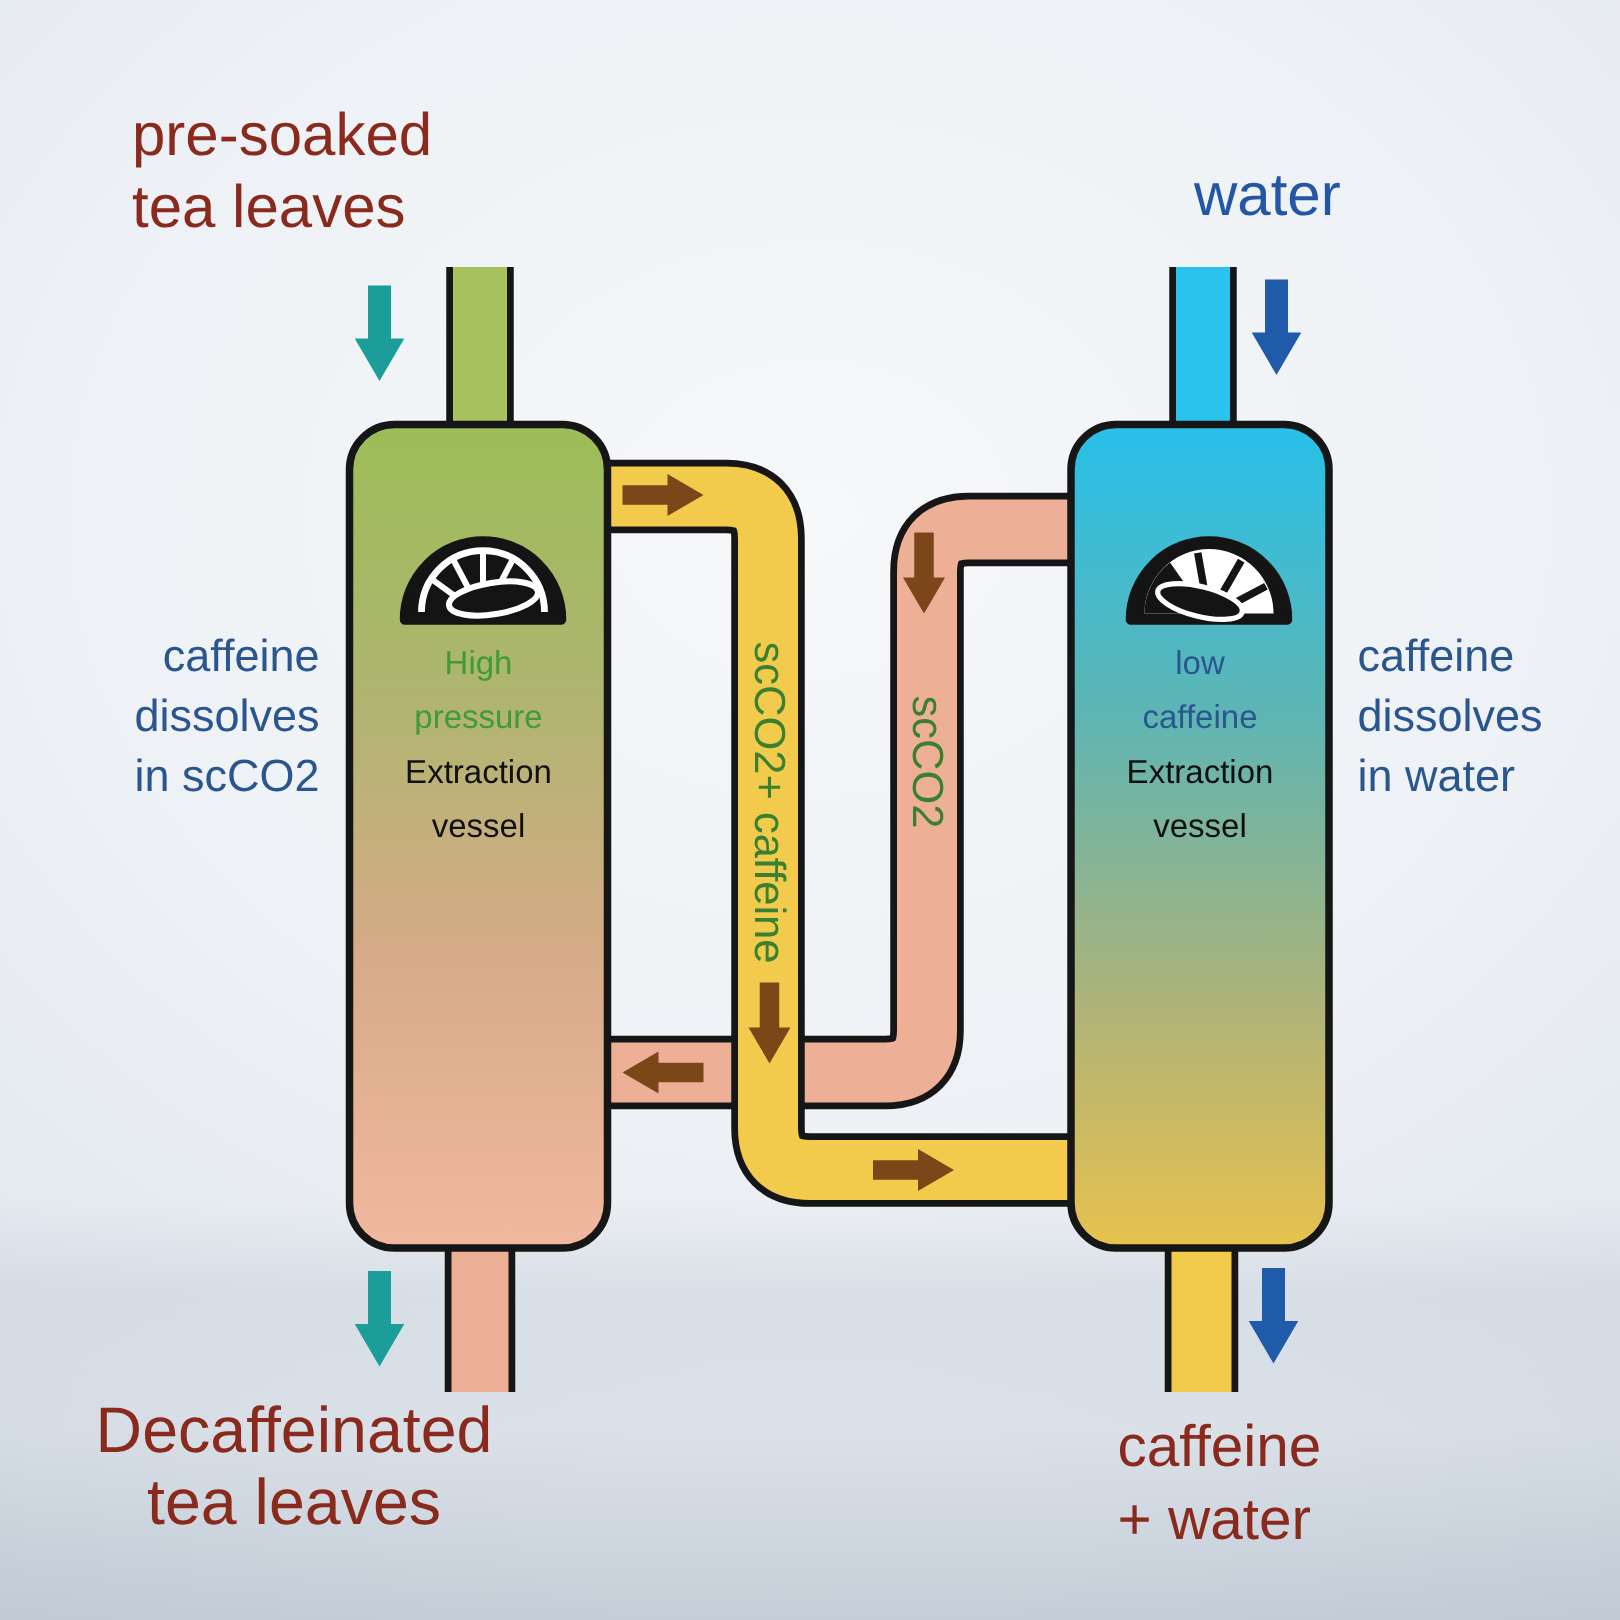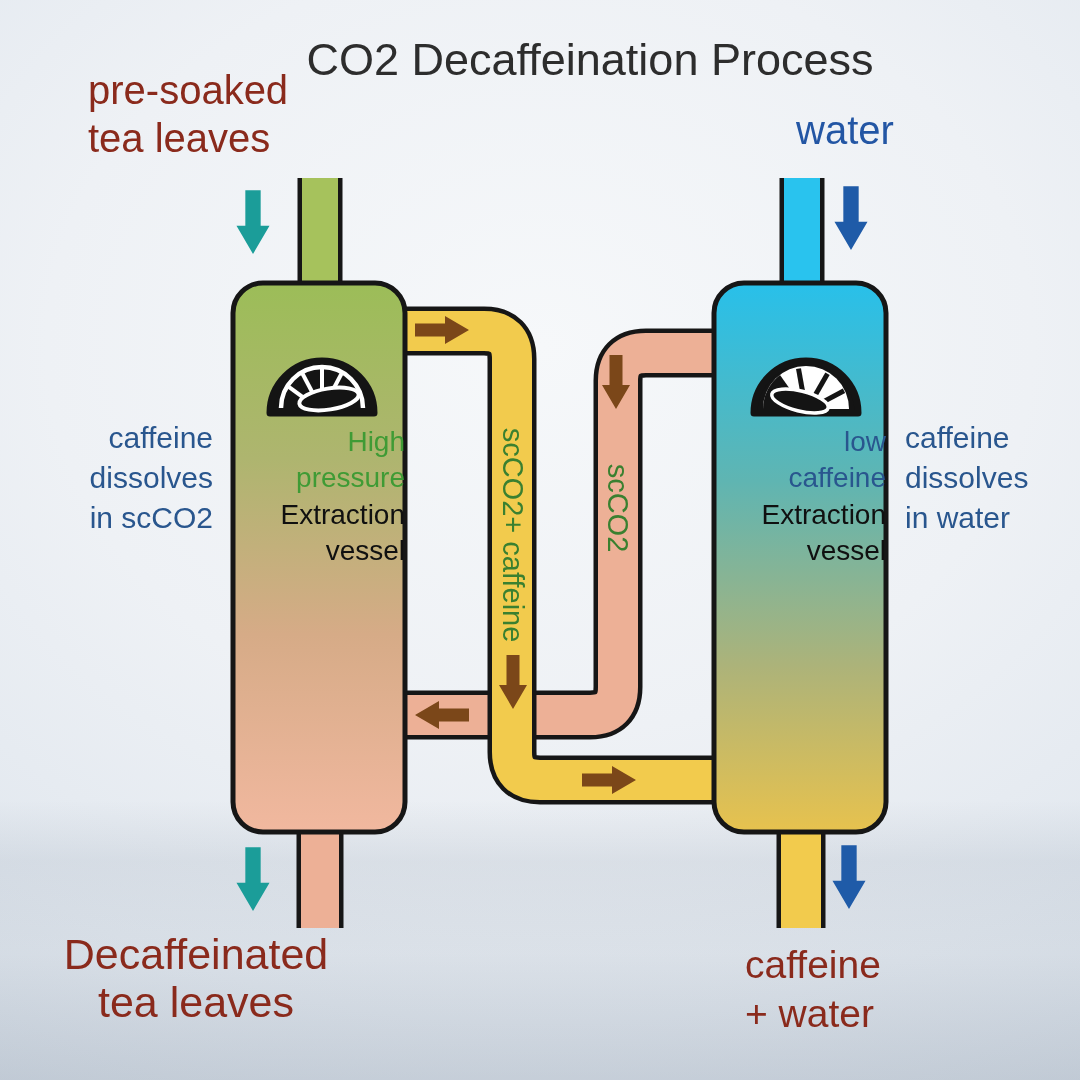--- a/index.html
+++ b/index.html
@@ -9,21 +9,21 @@
           background:radial-gradient(120% 95% at 50% 32%, #f6f8fa 0%, #eef1f5 38%, #e2e8ef 66%, #cfd8e2 100%);}
   .floor{position:absolute;left:0;top:800px;width:1080px;height:280px;
          background:linear-gradient(180deg, rgba(125,140,158,0) 0%, rgba(125,140,158,0.14) 22%, rgba(128,142,158,0.10) 55%, rgba(108,124,144,0.22) 100%);}
   svg.diagram{position:absolute;left:0;top:0;}
   .lbl{position:absolute;white-space:pre-line;}
   .title{left:590px;top:34px;transform:translateX(-50%);font-size:45px;color:#2d2d2d;white-space:nowrap;}
   .tea-in{left:88px;top:66px;font-size:40px;line-height:48px;color:var(--dark_red,#8a2a1c);}
   .water-in{left:796px;top:108px;font-size:40px;color:var(--water_blue,#2356a4);}
   .note-left{right:867px;top:418px;font-size:30px;line-height:40px;text-align:right;color:var(--steel_blue,#29568e);}
   .note-right{left:905px;top:418px;font-size:30px;line-height:40px;text-align:left;color:var(--steel_blue,#29568e);}
-  .v-pressure,.v-name{width:172px;text-align:right;font-size:28px;line-height:36px;}
+  .v-pressure,.v-name{width:172px;text-align:center;font-size:22px;line-height:36px;}
   .press-l{left:233px;top:424px;color:var(--green_text,#3f9b35);}
   .name-l{left:233px;top:497px;color:#101010;}
   .press-r{left:714px;top:424px;color:var(--steel_blue,#29568e);}
   .name-r{left:714px;top:497px;color:#101010;}
   .tea-out{left:60px;top:930px;width:272px;text-align:center;font-size:43px;line-height:48px;color:var(--dark_red,#8a2a1c);}
   .caff-out{left:745px;top:940px;font-size:39px;line-height:49px;color:var(--dark_red,#8a2a1c);}
   .vlabel{position:absolute;transform:translate(-50%,-50%) rotate(90deg);white-space:nowrap;
           font-size:29px;color:var(--pipe_label_green,#3a8030);}
   .vlab-y{left:512px;top:535px;}
   .vlab-s{left:617px;top:508px;}
@@ -106,21 +106,20 @@
     <use href="#arr" transform="translate(513,681) rotate(90)" style="fill:var(--arrow_brown,#7b4719)"></use>
     <use href="#arr" transform="translate(443,715) rotate(180)" style="fill:var(--arrow_brown,#7b4719)"></use>
     <use href="#arr" transform="translate(608,780)" style="fill:var(--arrow_brown,#7b4719)"></use>
 
     <use href="#arr" transform="translate(253,221) rotate(90) scale(1.18)" style="fill:var(--arrow_teal,#1b9d99)"></use>
     <use href="#arr" transform="translate(253,878) rotate(90) scale(1.18)" style="fill:var(--arrow_teal,#1b9d99)"></use>
     <use href="#arr" transform="translate(851,217) rotate(90) scale(1.18)" style="fill:var(--arrow_blue,#1f5ba8)"></use>
     <use href="#arr" transform="translate(849,876) rotate(90) scale(1.18)" style="fill:var(--arrow_blue,#1f5ba8)"></use>
   </svg>
 
-  <div class="lbl title">CO2 Decaffeination Process</div>
   <div class="lbl tea-in">pre-soaked
 tea leaves</div>
   <div class="lbl water-in">water</div>
   <div class="lbl note-left">caffeine
 dissolves
 in scCO2</div>
   <div class="lbl note-right">caffeine
 dissolves
 in water</div>
   <div class="lbl v-pressure press-l">High

